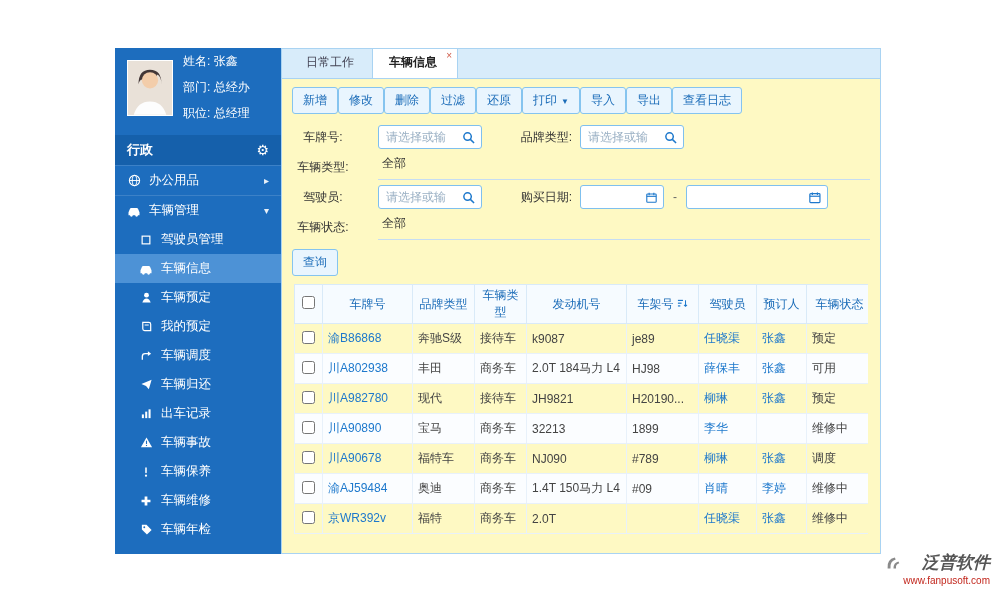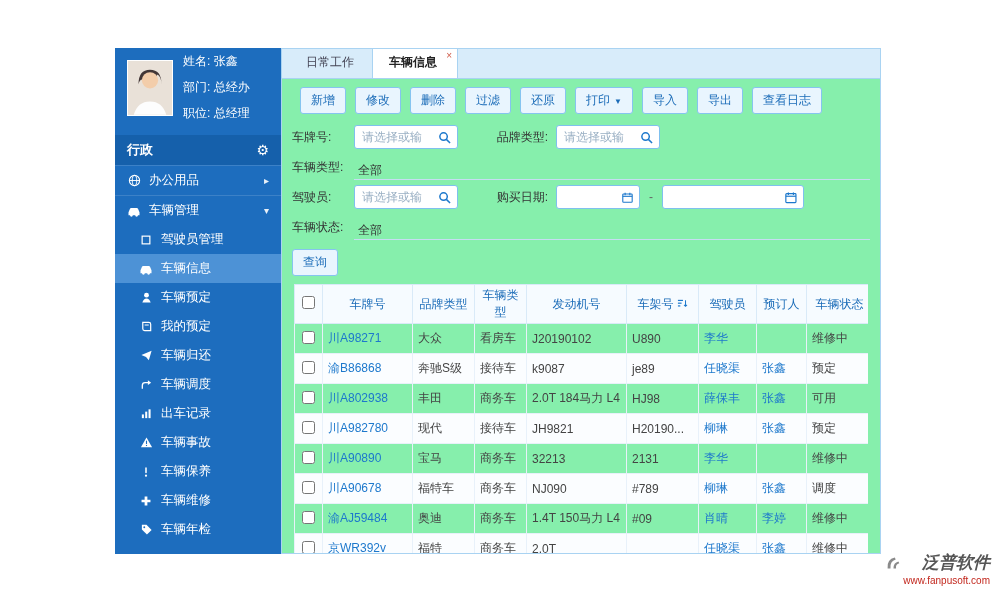--- a/index.html
+++ b/index.html
@@ -18,52 +18,52 @@
   .gear { font-size:14px; cursor:pointer; }
   .menu-item { height:30px; display:flex; align-items:center; gap:8px; padding:0 12px;
     border-top:1px solid rgba(255,255,255,0.14); cursor:pointer; font-size:12.5px; }
   .menu-item .chev { margin-left:auto; font-size:10px; opacity:.9; }
   .submenu-item { height:29px; display:flex; align-items:center; gap:8px; padding:0 10px 0 24px;
     cursor:pointer; font-size:12.5px; }
   .submenu-item.active { background:#4d92d6; }
   .mi { width:14px; height:14px; display:inline-flex; align-items:center; justify-content:center; flex-shrink:0; }
 
   
-  .main { flex:1; display:flex; flex-direction:column; background:#86efac;
+  .main { flex:1; display:flex; flex-direction:column; background:#fef9c3;
     border:1px solid #a9d3f2; overflow:hidden; }
   .tabbar { height:30px; background:#d8ecfa; display:flex; align-items:flex-end;
     padding:0 4px 0 8px; gap:2px; border-bottom:1px solid #a9d3f2; flex-shrink:0; }
   .tab { padding:6px 16px 7px; color:#445; cursor:pointer; }
   .tab.active { background:#fff; border:1px solid #a9d3f2; border-bottom:none;
     border-radius:2px 2px 0 0; font-weight:bold; color:#222; position:relative; padding-right:20px; }
   .tab-close { position:absolute; top:2px; right:5px; font-size:10px; font-weight:normal;
     color:#d05c4a; cursor:pointer; }
 
-  .toolbar { display:flex; gap:9px; padding:8px 10px; flex-shrink:0;margin-left:8px; }
+  .toolbar { display:flex; padding:8px 10px; flex-shrink:0; }
   .tbtn { background:#e9f5fe; border:1px solid #85c4ef; color:#1b6cb8; border-radius:3px;
     padding:4px 10px; font-size:12px; cursor:pointer; font-family:inherit; white-space:nowrap; }
   .caret { font-size:8px; margin-left:4px; }
 
   .filters { padding:0 10px; flex-shrink:0; }
   .frow { display:flex; align-items:center; height:30px; }
-  .flabel { width:62px; text-align:left; margin-right:0; color:#333; flex-shrink:0; }
+  .flabel { width:62px; text-align:center; margin-right:24px; color:#333; flex-shrink:0; }
   .flabel2 { width:66px; text-align:right; margin:0 8px 0 24px; color:#333; flex-shrink:0; }
   .sinput { display:flex; align-items:center; justify-content:space-between;
     border:1px solid #7fc0ee; border-radius:3px; height:24px; padding:0 6px 0 7px;
     width:104px; background:#fff; }
   .sinput input { border:none; outline:none; width:72px; font-size:12px; color:#555;
     font-family:inherit; background:transparent; }
   .sinput input::placeholder, .dinput input::placeholder { color:#9ab0c4; }
   .dinput { display:flex; align-items:center; justify-content:space-between;
     border:1px solid #7fc0ee; border-radius:3px; height:24px; padding:0 6px; background:#fff; }
   .dinput input { border:none; outline:none; font-size:12px; color:#555; width:100%;
     font-family:inherit; background:transparent; }
   .d1 { width:84px; } .d2 { width:142px; }
   .dash { margin:0 9px; color:#666; }
-  .ufield { flex:1; height:25px; display:flex; align-items:flex-end; padding:0 4px;
+  .ufield { flex:1; height:25px; display:flex; align-items:flex-start; padding:0 4px;
     border-bottom:1px solid #c6ddf2; color:#333; cursor:pointer; }
   .qrow { padding:7px 10px 6px; flex-shrink:0; }
 
   
   .table-wrap { margin:2px 12px 0; flex:1; overflow:hidden; }
   table { border-collapse:collapse; table-layout:fixed; width:578px; font-size:12px; }
   th { color:#1b6cb8; font-weight:normal; background:#f6fbff; border:1px solid #d9eaf8;
     height:38px; padding:2px 4px; text-align:center; vertical-align:middle; }
   td { border:1px solid #e8f1fa; height:30px; padding:2px 5px; color:#444;
     white-space:nowrap; overflow:hidden; text-align:left; vertical-align:middle; }
@@ -159,33 +159,33 @@
         <svg width="13" height="13" viewBox="0 0 14 14">
             <path d="M3 2.5 h6.5 a2 2 0 0 1 2 2 V11.5 H5 a2 2 0 0 1 -2 -2 Z" fill="none" stroke="#fff" stroke-width="1.3"></path>
             <line x1="5" y1="5.4" x2="9.4" y2="5.4" stroke="#fff" stroke-width="1.1"></line>
           </svg>
       </span>
       <span>我的预定</span>
     </div>
     <div class="submenu-item">
       <span class="mi">
         <svg width="13" height="13" viewBox="0 0 14 14">
-            <path d="M1.5 6.5 L12.5 2 L9.5 12 L6.5 8.5 Z" fill="#fff"></path>
-          </svg>
-      </span>
-      <span>车辆归还</span>
-    </div>
-    <div class="submenu-item">
-      <span class="mi">
-        <svg width="13" height="13" viewBox="0 0 14 14">
             <path d="M2.5 11.5 V8 q0-3 3-3 h3.5" fill="none" stroke="#fff" stroke-width="1.4"></path>
             <path d="M8.5 2.5 L12 5 L8.5 7.5 Z" fill="#fff"></path>
           </svg>
       </span>
       <span>车辆调度</span>
+    </div>
+    <div class="submenu-item">
+      <span class="mi">
+        <svg width="13" height="13" viewBox="0 0 14 14">
+            <path d="M1.5 6.5 L12.5 2 L9.5 12 L6.5 8.5 Z" fill="#fff"></path>
+          </svg>
+      </span>
+      <span>车辆归还</span>
     </div>
     <div class="submenu-item">
       <span class="mi">
         <svg width="13" height="13" viewBox="0 0 14 14">
             <rect x="2" y="8" width="2.2" height="4" fill="#fff"></rect>
             <rect x="5.6" y="5" width="2.2" height="7" fill="#fff"></rect>
             <rect x="9.2" y="2.5" width="2.2" height="9.5" fill="#fff"></rect>
           </svg>
       </span>
       <span>出车记录</span>
@@ -349,31 +349,20 @@
                   <path d="M9.3 2.5 V9 M7.7 7.4 L9.3 9 L10.9 7.4" stroke="#1d78cc" stroke-width="1.1" fill="none"></path>
                 </svg></th>
             <th>驾驶员</th>
             <th>预订人</th>
             <th>车辆状态</th>
           </tr>
         </thead>
         <tbody>
           <tr>
             <td class="cb"><input type="checkbox" style=""></td>
-            <td><a class="link">川A98271</a></td>
-            <td>大众</td>
-            <td>看房车</td>
-            <td>J20190102</td>
-            <td>U890</td>
-            <td><a class="link">李华</a></td>
-            <td><a class="link"></a></td>
-            <td>维修中</td>
-          </tr>
-          <tr>
-            <td class="cb"><input type="checkbox" style=""></td>
             <td><a class="link">渝B86868</a></td>
             <td>奔驰S级</td>
             <td>接待车</td>
             <td>k9087</td>
             <td>je89</td>
             <td><a class="link">任晓渠</a></td>
             <td><a class="link">张鑫</a></td>
             <td>预定</td>
           </tr>
           <tr>
@@ -397,21 +386,21 @@
             <td><a class="link">柳琳</a></td>
             <td><a class="link">张鑫</a></td>
             <td>预定</td>
           </tr>
           <tr>
             <td class="cb"><input type="checkbox" style=""></td>
             <td><a class="link">川A90890</a></td>
             <td>宝马</td>
             <td>商务车</td>
             <td>32213</td>
-            <td>2131</td>
+            <td>1899</td>
             <td><a class="link">李华</a></td>
             <td><a class="link"></a></td>
             <td>维修中</td>
           </tr>
           <tr>
             <td class="cb"><input type="checkbox" style=""></td>
             <td><a class="link">川A90678</a></td>
             <td>福特车</td>
             <td>商务车</td>
             <td>NJ090</td>

